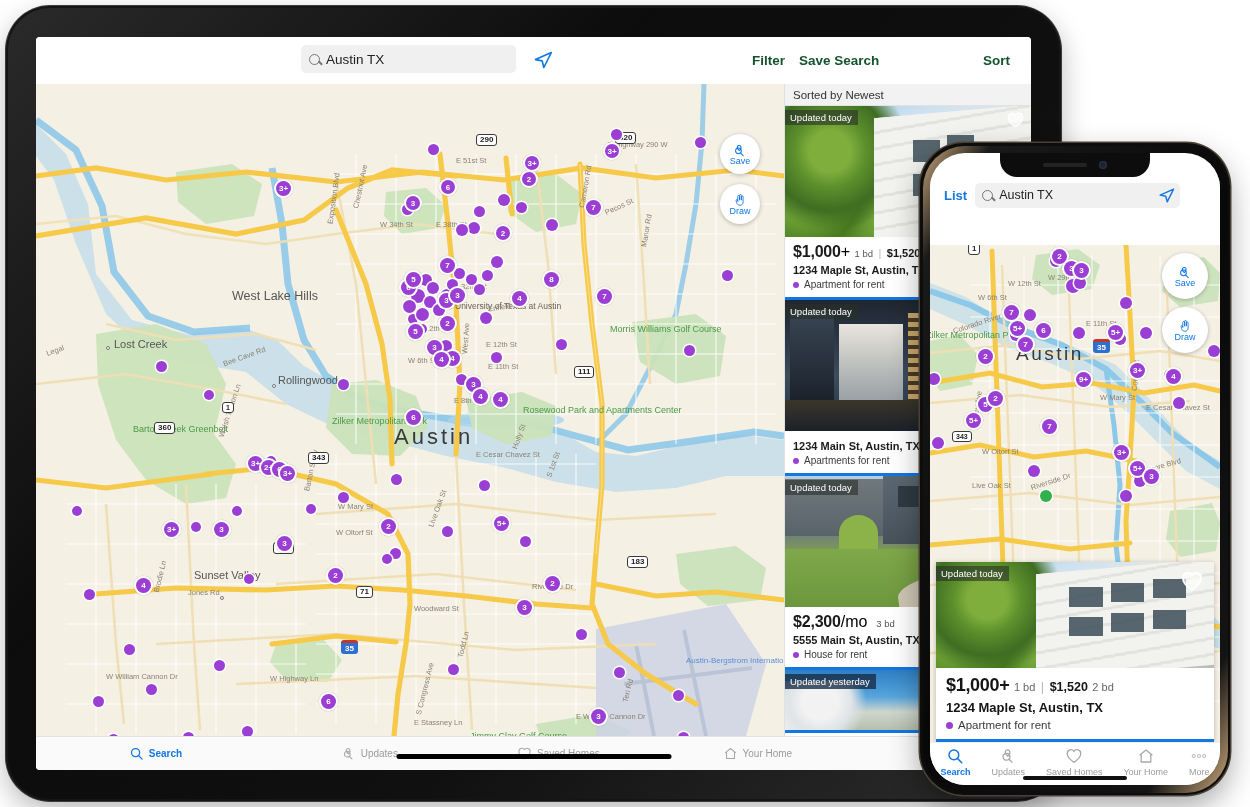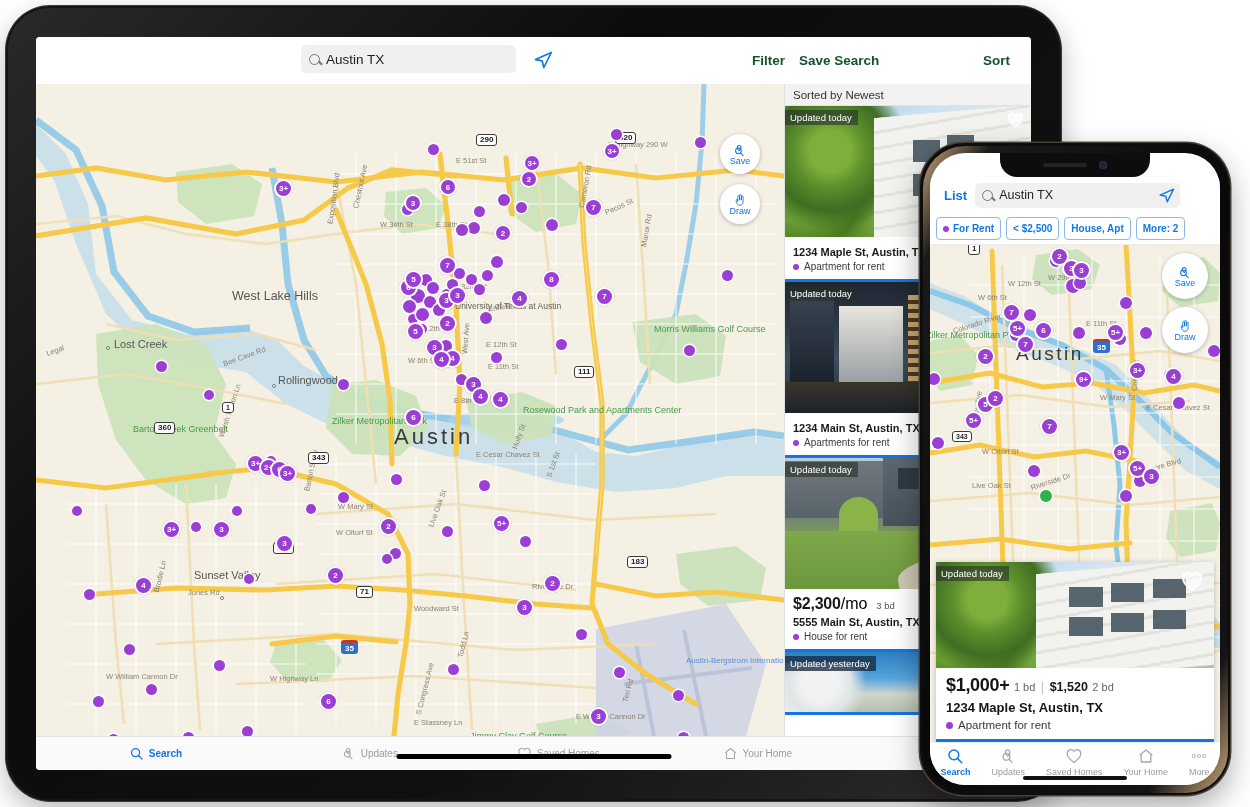--- a/index.html
+++ b/index.html
@@ -358,21 +358,21 @@
       <div class="maplabel lbl-town" style="left:78px;top:254px;font-size:11px;">Lost Creek</div>
       <div class="dotmark" style="left:70px;top:262px;"></div>
       <div class="maplabel lbl-town" style="left:242px;top:290px;font-size:11px;">Rollingwood</div>
       <div class="dotmark" style="left:236px;top:300px;"></div>
       <div class="maplabel lbl-town" style="left:158px;top:485px;width:58px;text-align:center;line-height:1.2;font-size:11px;">Sunset Valley</div>
       <div class="dotmark" style="left:184px;top:512px;"></div>
 
       <div class="maplabel lbl-park" style="left:97px;top:341px;width:76px;">Barton Creek Greenbelt</div>
       <div class="maplabel lbl-park" style="left:296px;top:333px;width:62px;">Zilker Metropolitan Park</div>
       <div class="maplabel lbl-park" style="left:487px;top:322px;width:86px;">Rosewood Park and Apartments Center</div>
-      <div class="maplabel lbl-park" style="left:618px;top:241px;width:76px;">Morris Williams Golf Course</div>
+      <div class="maplabel lbl-park" style="left:574px;top:241px;width:76px;">Morris Williams Golf Course</div>
       <div class="maplabel lbl-park" style="left:434px;top:648px;width:62px;">Jimmy Clay Golf Course</div>
 
       <div class="maplabel lbl-univ" style="left:402px;top:218px;width:60px;">The University of Texas at Austin</div>
       <div class="maplabel lbl-air" style="left:650px;top:572px;width:64px;">Austin-Bergstrom International Airport (AUS)</div>
 
       <div class="maplabel lbl-road" style="left:572px;top:56px;">E Highway 290 W</div>
       <div class="maplabel lbl-road" style="left:528px;top:98px;transform:rotate(-80deg);">Cameron Rd</div>
       <div class="maplabel lbl-road" style="left:594px;top:142px;transform:rotate(-80deg);">Manor Rd</div>
       <div class="maplabel lbl-road" style="left:420px;top:72px;">E 51st St</div>
       <div class="maplabel lbl-road" style="left:400px;top:136px;">E 38th St</div>
@@ -561,20 +561,26 @@
           <div class="ph-apt-win" style="left:66%;top:48%;width:11%;height:17%;"></div>
           <div class="ph-apt-win" style="left:80%;top:44%;width:11%;height:17%;"></div>
           <div class="updbadge">Updated today</div>
           <div class="heart-btn">
             <svg viewBox="0 0 24 22">
                 <path d="M12 20s-9-5.6-9-11.6A4.8 4.8 0 0 1 12 5.4 A4.8 4.8 0 0 1 21 8.4C21 14.4 12 20 12 20z" fill="rgba(255,255,255,0.65)" stroke="#fff" stroke-width="1.6"></path>
               </svg>
           </div>
         </div>
         <div class="t-info">
+          <div>
+            <span class="t-price">$1,000</span><span class="plus">+</span>
+            <span class="t-bd">1 bd</span>
+            <span class="t-sep">|</span>
+            <span class="t-price2">$1,520</span>
+          </div>
           <div class="t-addr">1234 Maple St, Austin, TX</div>
           <div class="t-type">
             <span class="typedot"></span>
             <span>Apartment for rent</span>
           </div>
         </div>
       </div>
 
       <div class="t-card">
         <div class="t-photo ph-night">
@@ -692,35 +698,20 @@
         <span class="mag"></span>
         <span class="p-searchtext">Austin TX</span>
         <span class="p-locate">
           <svg viewBox="0 0 24 24">
               <path d="M22 3 L3 11.5 L11 13 L13 21 Z" fill="none" stroke="#1277e1" stroke-width="2" stroke-linejoin="round"></path>
             </svg>
         </span>
       </div>
     </div>
 
-    <div class="p-chips">
-      <div class="chip">
-        <span class="chipdot"></span>
-        <span>For Rent</span>
-      </div>
-      <div class="chip">
-          <span>&lt; $2,500</span>
-        </div>
-      <div class="chip">
-          <span>House, Apt</span>
-        </div>
-      <div class="chip">
-          <span>More: 2</span>
-        </div>
-    </div>
 
     <div class="p-map">
       <svg width="290" height="497" viewBox="0 0 290 497">
         <rect width="290" height="497" fill="#f5f0e4"></rect>
         <path d="M0 38 L36 52 L70 74 L104 90 L150 104 L186 120 L216 150 L240 178 L262 200 L290 216 L290 244 L256 226 L226 196 L196 166 L160 136 L120 118 L76 102 L36 80 L0 64 Z" fill="#a9d4ec" opacity="0.5"></path>
         <path d="M0 46 L40 60 L84 82 L132 100 L176 124 L210 156 L242 188 L276 212 L290 222" fill="none" stroke="#8ec8e8" stroke-width="6"></path>
         <path d="M176 124 L184 180 L190 240 L186 300 L192 352 L200 400 L206 450 L210 497" fill="none" stroke="#8ec8e8" stroke-width="5"></path>
         <path d="M196 350 L226 342 L256 352 L280 368 L290 378 L290 404 L256 392 L222 378 L198 366 Z" fill="#a9d4ec" opacity="0.6"></path>
         <g fill="#cbe3bb" opacity="0.95">
           <path d="M0 96 L30 90 L48 110 L42 140 L10 146 L0 130 Z"></path>

